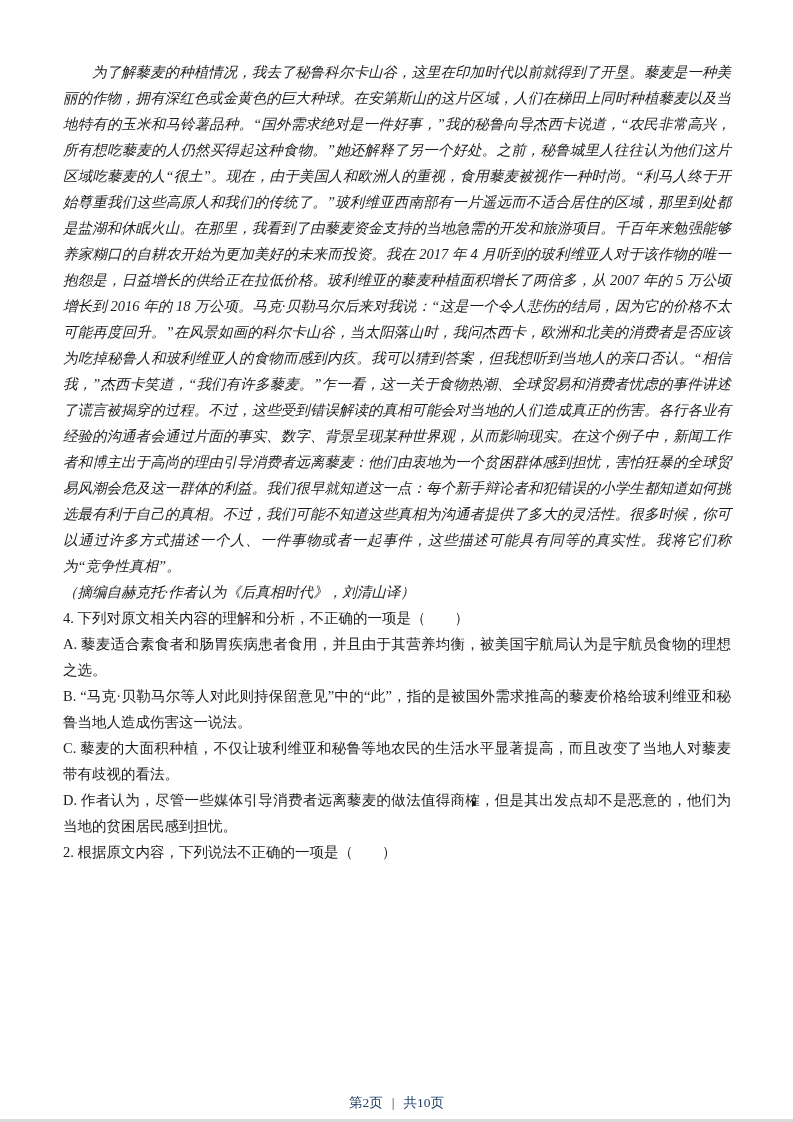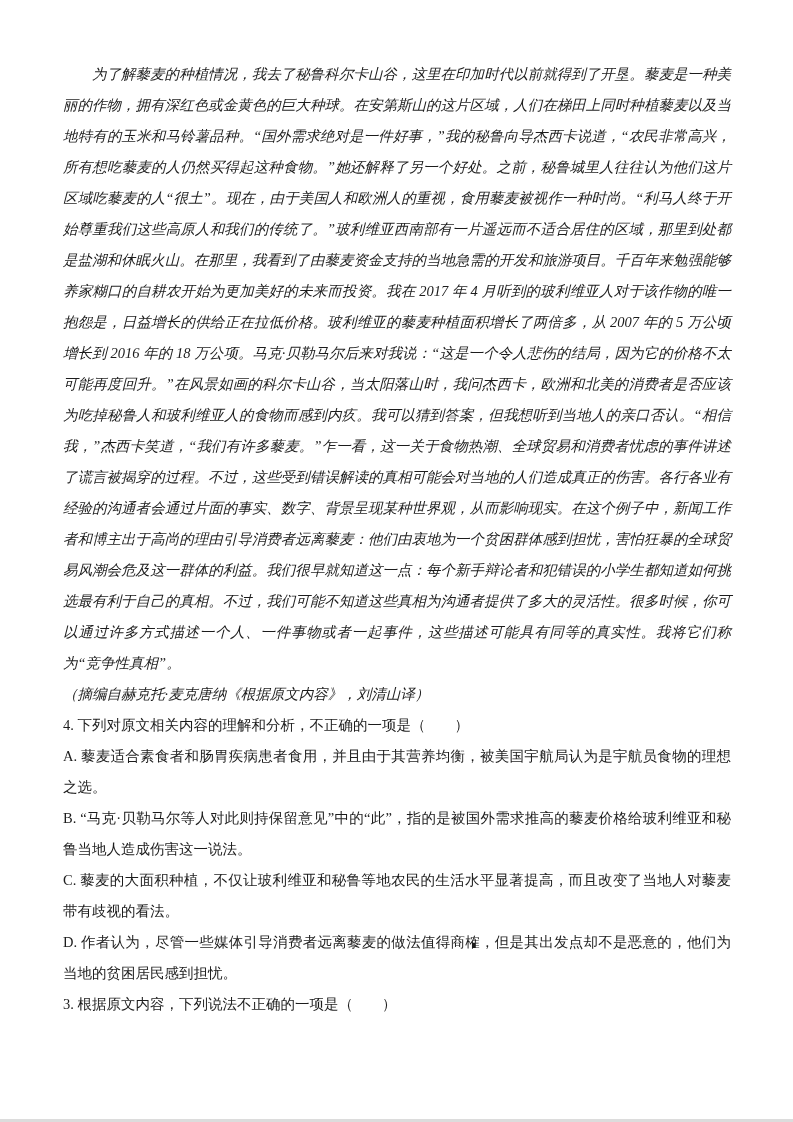--- a/index.html
+++ b/index.html
@@ -16,21 +16,21 @@
     background: #ffffff;
   }
   .content {
     position: absolute;
     top: 59px; left: 63px;
     width: 668px;
   }
   .content p {
     margin: 0;
     font-size: 14.5px;
-    line-height: 31px;
+    line-height: 26px;
     text-align: justify;
     text-justify: inter-ideograph;
   }
   
   .passage {
     text-indent: 2em;
     font-style: italic;
   }
   .attribution {
     text-align: right;
@@ -53,31 +53,34 @@
   }
 </style>
 </head>
 <body>
 
 <div class="page">
   <main class="content">
 
     <p class="passage">为了解藜麦的种植情况，我去了秘鲁科尔卡山谷，这里在印加时代以前就得到了开垦。藜麦是一种美丽的作物，拥有深红色或金黄色的巨大种球。在安第斯山的这片区域，人们在梯田上同时种植藜麦以及当地特有的玉米和马铃薯品种。“国外需求绝对是一件好事，”我的秘鲁向导杰西卡说道，“农民非常高兴，所有想吃藜麦的人仍然买得起这种食物。”她还解释了另一个好处。之前，秘鲁城里人往往认为他们这片区域吃藜麦的人“很土”。现在，由于美国人和欧洲人的重视，食用藜麦被视作一种时尚。“利马人终于开始尊重我们这些高原人和我们的传统了。”玻利维亚西南部有一片遥远而不适合居住的区域，那里到处都是盐湖和休眠火山。在那里，我看到了由藜麦资金支持的当地急需的开发和旅游项目。千百年来勉强能够养家糊口的自耕农开始为更加美好的未来而投资。我在 2017 年 4 月听到的玻利维亚人对于该作物的唯一抱怨是，日益增长的供给正在拉低价格。玻利维亚的藜麦种植面积增长了两倍多，从 2007 年的 5 万公顷增长到 2016 年的 18 万公项。马克·贝勒马尔后来对我说：“这是一个令人悲伤的结局，因为它的价格不太可能再度回升。”在风景如画的科尔卡山谷，当太阳落山时，我问杰西卡，欧洲和北美的消费者是否应该为吃掉秘鲁人和玻利维亚人的食物而感到内疚。我可以猜到答案，但我想听到当地人的亲口否认。“相信我，”杰西卡笑道，“我们有许多藜麦。”乍一看，这一关于食物热潮、全球贸易和消费者忧虑的事件讲述了谎言被揭穿的过程。不过，这些受到错误解读的真相可能会对当地的人们造成真正的伤害。各行各业有经验的沟通者会通过片面的事实、数字、背景呈现某种世界观，从而影响现实。在这个例子中，新闻工作者和博主出于高尚的理由引导消费者远离藜麦：他们由衷地为一个贫困群体感到担忧，害怕狂暴的全球贸易风潮会危及这一群体的利益。我们很早就知道这一点：每个新手辩论者和犯错误的小学生都知道如何挑选最有利于自己的真相。不过，我们可能不知道这些真相为沟通者提供了多大的灵活性。很多时候，你可以通过许多方式描述一个人、一件事物或者一起事件，这些描述可能具有同等的真实性。我将它们称为“竞争性真相”。</p>
 
-    <p class="attribution">（摘编自赫克托·麦克唐纳《根据原文内容》，刘清山译）</p>
+    <p class="attribution">（摘编自赫克托·作者认为《后真相时代》，刘清山译）</p>
 
     <section>
       <p class="stem">4. 下列对原文相关内容的理解和分析，不正确的一项是（　　）</p>
       <p class="option">A. 藜麦适合素食者和肠胃疾病患者食用，并且由于其营养均衡，被美国宇航局认为是宇航员食物的理想之选。</p>
       <p class="option">B. “马克·贝勒马尔等人对此则持保留意见”中的“此”，指的是被国外需求推高的藜麦价格给玻利维亚和秘鲁当地人造成伤害这一说法。</p>
       <p class="option">C. 藜麦的大面积种植，不仅让玻利维亚和秘鲁等地农民的生活水平显著提高，而且改变了当地人对藜麦带有歧视的看法。</p>
       <p class="option">D. 作者认为，尽管一些媒体引导消费者远离藜麦的做法值得商榷，但是其出发点却不是恶意的，他们为当地的贫困居民感到担忧。</p>
     </section>
 
     <section>
-      <p class="stem">3. 根据原文内容，下列说法不正确的一项是（　　）</p>
+      <p class="stem">2. 根据原文内容，下列说法不正确的一项是（　　）</p>
     </section>
 
   </main>
 
+  <footer class="footer">
+    <span>第2页</span><span class="sep">|</span><span>共10页</span>
+  </footer>
 
   <div class="bottom-edge"></div>
 </div>
 
 </body></html>

